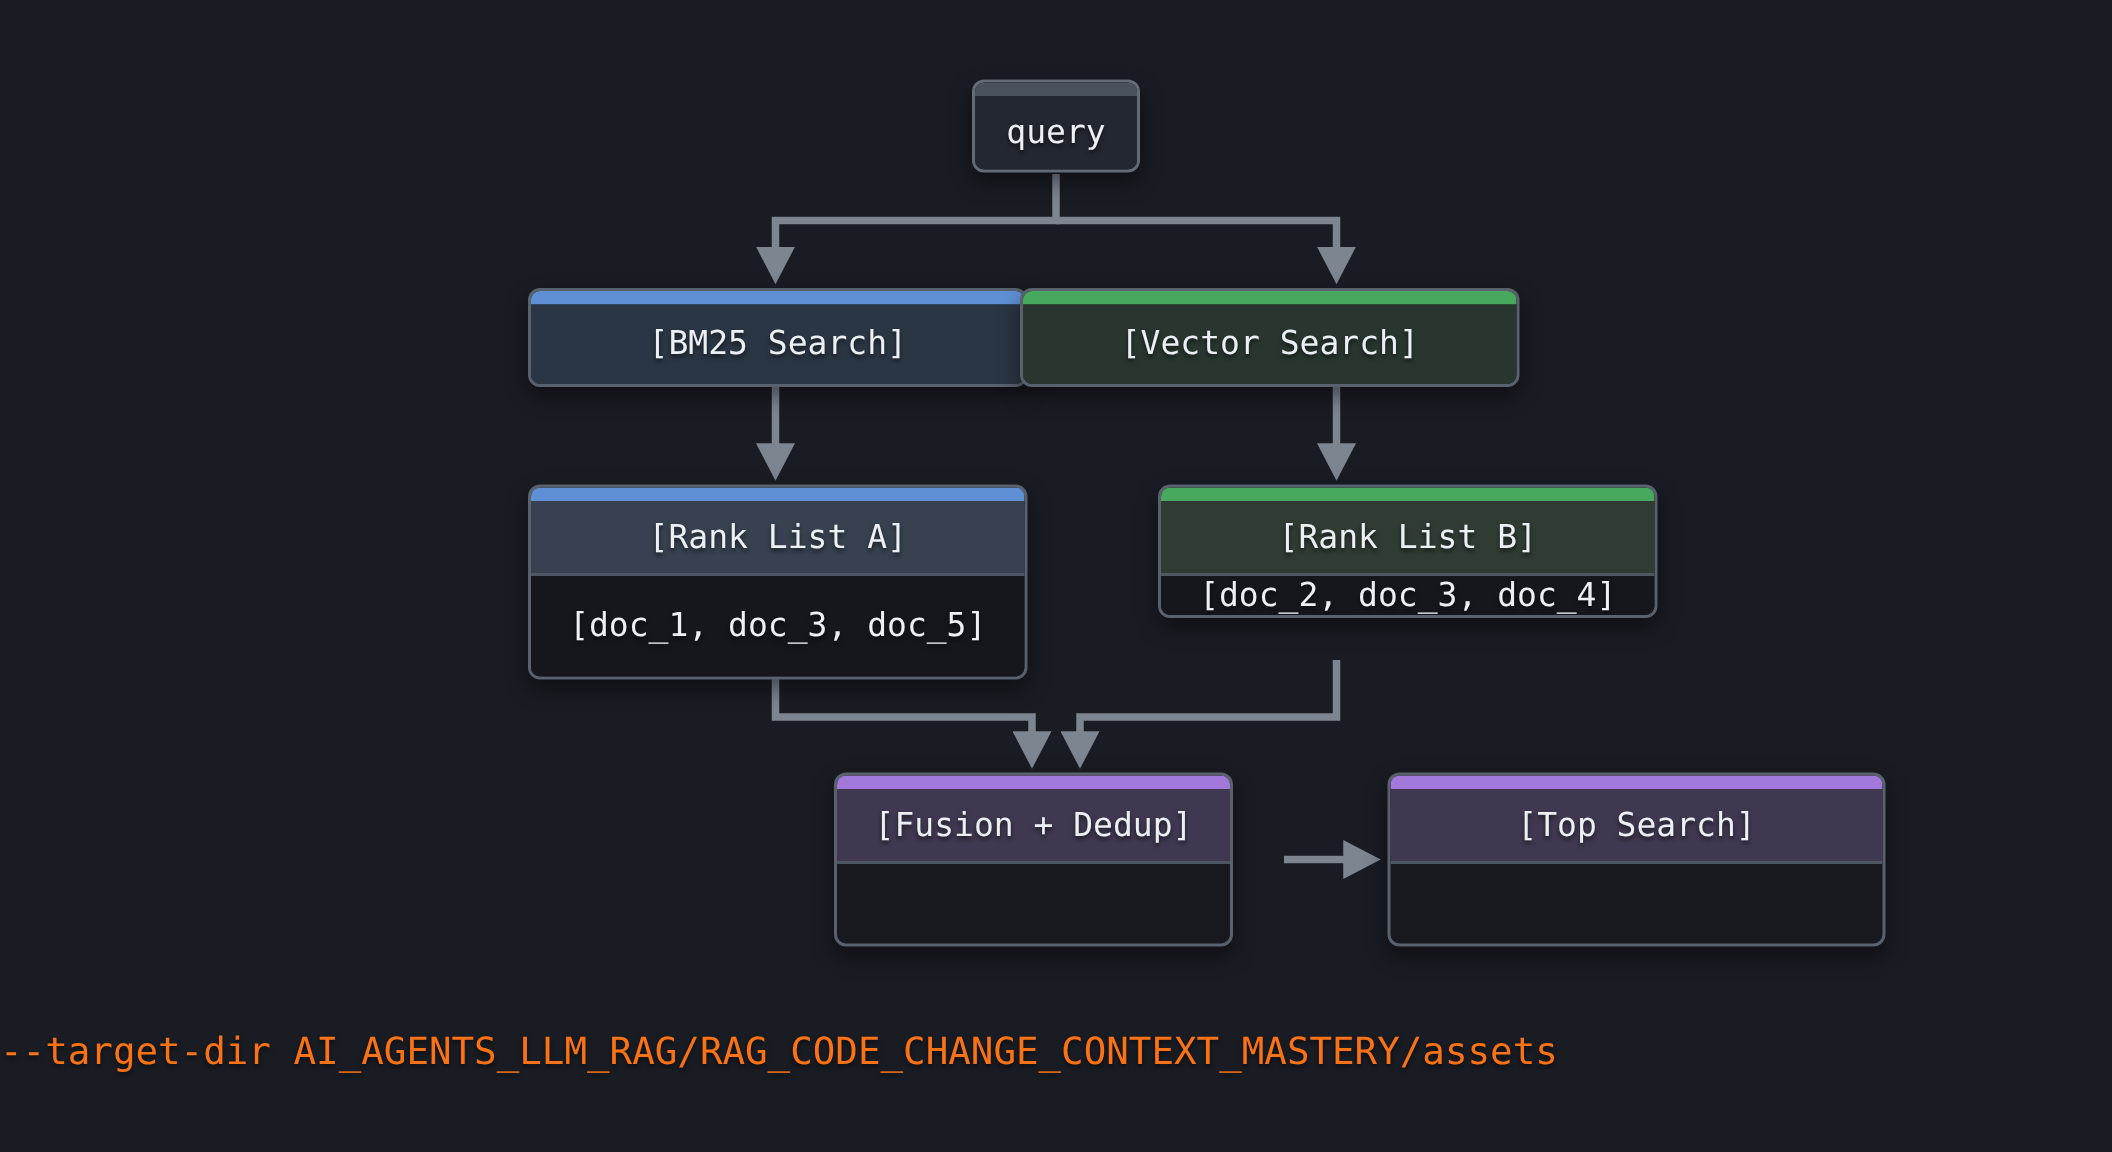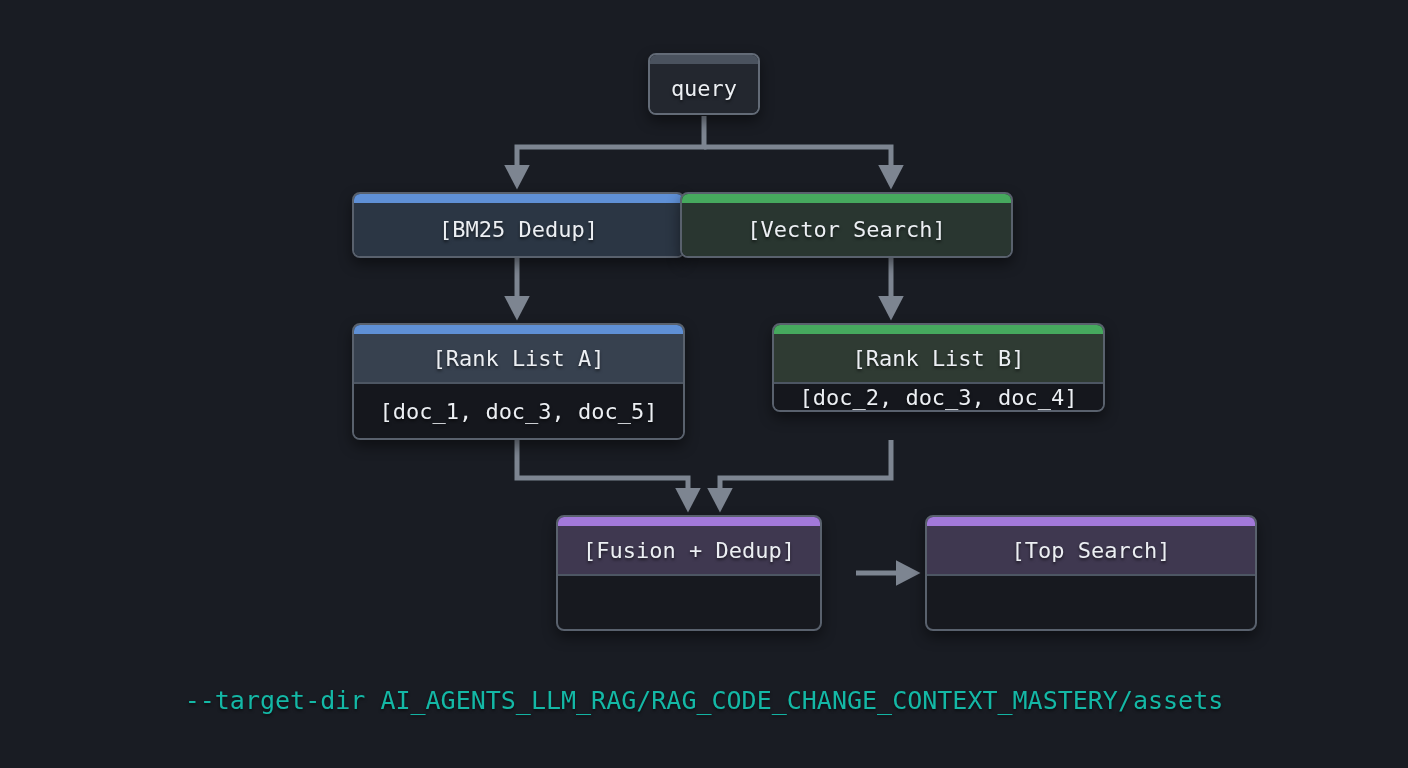--- a/index.html
+++ b/index.html
@@ -61,23 +61,22 @@
   .bg-blue   { background: #2b3644; }
   .bg-green  { background: #293630; }
   .hdr-blue  { background: #37414f; }
   .hdr-green { background: #2f3b33; }
   .hdr-purple{ background: #3f3850; }
 
   .caption {
     position: absolute;
     left: 0; right: 0;
     top: 686px;
-    text-align: center;
     font-size: 25px;
-    color: #14b8a6;
+    color: #f97316;
     text-shadow: 0 2px 3px rgba(0,0,0,0.5);
     white-space: nowrap;
   }
 </style>
 </head>
 <body>
 
 <div class="canvas">
 
   <svg class="connectors" width="1408" height="768" viewBox="0 0 1408 768">
@@ -95,29 +94,29 @@
     <path d="M856,573 H897" marker-end="url(#arrowhead)"></path>
   </svg>
 
   <div class="node" style="left:648px; top:53px; width:112px; height:62px; border-color:#636b77;">
     <div class="strip strip-gray"></div>
     <div class="node-label bg-query">query</div>
   </div>
 
   <div class="node" style="left:352px; top:192px; width:333px; height:66px;">
     <div class="strip strip-blue"></div>
-    <div class="node-label bg-blue">[BM25 Dedup]</div>
+    <div class="node-label bg-blue">[BM25 Search]</div>
   </div>
 
   <div class="node" style="left:680px; top:192px; width:333px; height:66px;">
     <div class="strip strip-green"></div>
     <div class="node-label bg-green">[Vector Search]</div>
   </div>
 
-  <div class="node" style="left:352px; top:323px; width:333px; height:117px;">
+  <div class="node" style="left:352px; top:323px; width:333px; height:130px;">
     <div class="strip strip-blue"></div>
     <div class="row header hdr-blue">[Rank List A]</div>
     <div class="row body">[doc_1, doc_3, doc_5]</div>
   </div>
 
   <div class="node" style="left:724px; top:323px; width:333px; height:89px;margin-left:48px;">
     <div class="strip strip-green"></div>
     <div class="row header hdr-green">[Rank List B]</div>
     <div class="row body">[doc_2, doc_3, doc_4]</div>
   </div>

